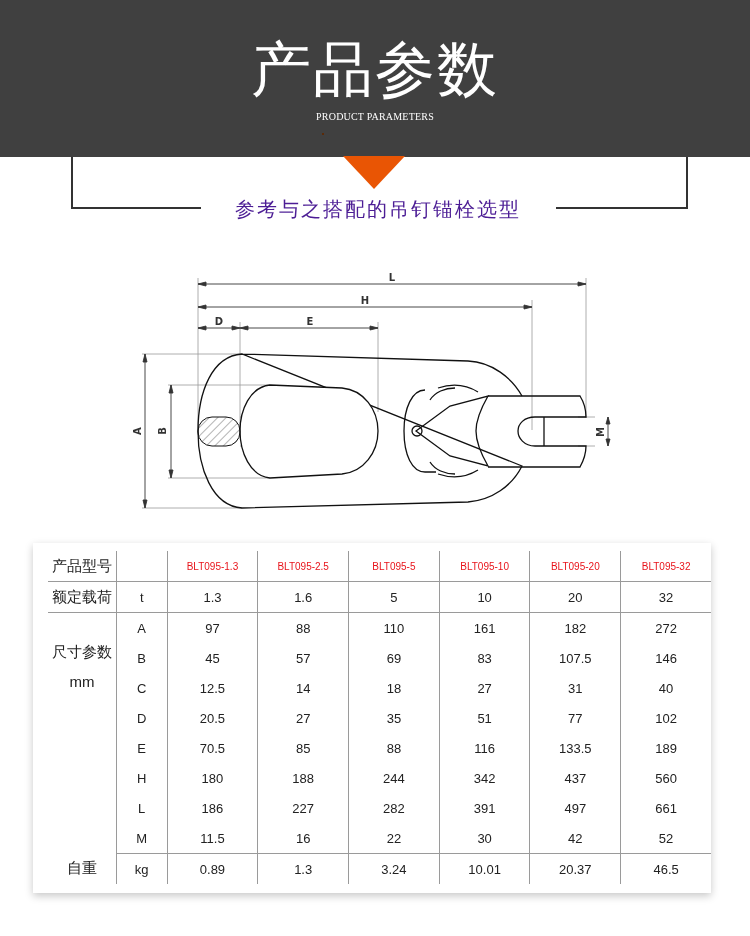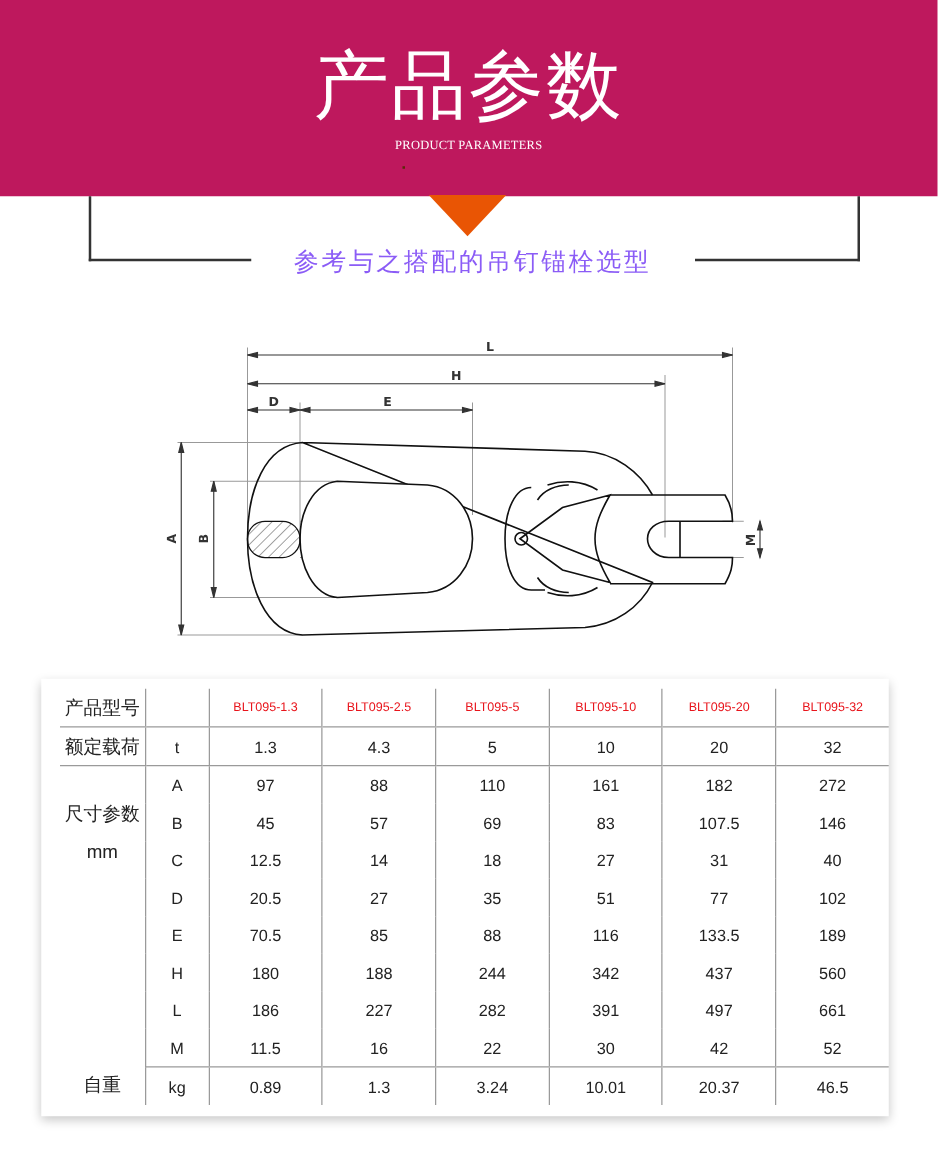--- a/index.html
+++ b/index.html
@@ -1,21 +1,21 @@
 <!DOCTYPE html>
 <html><head>
 <meta charset="utf-8">
 <style>
   html, body { margin: 0; padding: 0; }
   body {
     width: 750px; height: 936px; background: #ffffff; position: relative; overflow: hidden;
     font-family: "DejaVu Sans", "Liberation Sans", sans-serif;
   }
   .banner {
-    position: absolute; left: 0; top: 0; width: 750px; height: 157px; background: #be185d;
+    position: absolute; left: 0; top: 0; width: 750px; height: 157px; background: #404040;
   }
   .banner-title {
     position: absolute; left: 0; width: 750px; top: 34px; text-align: center;
     color: #ffffff; font-size: 60px; letter-spacing: 2px; line-height: 70px;
     font-family: "DejaVu Sans", sans-serif; font-weight: normal;
   }
   .banner-sub {
     position: absolute; left: 0; width: 750px; top: 111px; text-align: center;
     color: #ffffff; font-size: 10px; font-family: "Liberation Serif", serif; letter-spacing: 0.2px;
   }
@@ -24,21 +24,21 @@
     position: absolute; left: 343px; top: 156px; width: 0; height: 0;
     border-left: 31px solid transparent; border-right: 31px solid transparent;
     border-top: 33px solid #e95504;
   }
   .frame-left { position:absolute; left: 71px; top: 157px; width: 2px; height: 52px; background:#333; }
   .frame-right { position:absolute; left: 686px; top: 157px; width: 2px; height: 52px; background:#333; }
   .frame-bl { position:absolute; left: 71px; top: 207px; width: 130px; height: 2px; background:#333; }
   .frame-br { position:absolute; left: 556px; top: 207px; width: 132px; height: 2px; background:#333; }
   .subtitle {
     position: absolute; left: 200px; width: 356px; top: 195px; text-align: center;
-    font-size: 20px; color: #8b5cf6; letter-spacing: 2px; line-height: 28px;
+    font-size: 20px; color: #4c1d95; letter-spacing: 2px; line-height: 28px;
   }
   .diagram { position: absolute; left: 120px; top: 260px; width: 500px; height: 270px; }
 
   .card {
     position: absolute; left: 33px; top: 543px; width: 678px; height: 350px; background: #fff;
     box-shadow: 0 3px 8px rgba(0,0,0,0.22);
   }
   table.spec {
     position: absolute; left: 15px; top: 8px; border-collapse: collapse;
     font-family: "Liberation Sans", "DejaVu Sans", sans-serif; font-size: 13px; color: #222;
@@ -162,21 +162,21 @@
       <td class="cv vl model">BLT095-2.5</td>
       <td class="cv vl model">BLT095-5</td>
       <td class="cv vl model">BLT095-10</td>
       <td class="cv vl model">BLT095-20</td>
       <td class="cv vl model">BLT095-32</td>
     </tr>
     <tr class="hb">
       <td class="c0 label-cn">额定载荷</td>
       <td class="c1 vl">t</td>
       <td class="cv vl">1.3</td>
-      <td class="cv vl">4.3</td>
+      <td class="cv vl">1.6</td>
       <td class="cv vl">5</td>
       <td class="cv vl">10</td>
       <td class="cv vl">20</td>
       <td class="cv vl">32</td>
     </tr>
     <tr>
       <td class="c0 label-cn" rowspan="8" style="vertical-align:top; padding-top:24px; line-height:30px;">
         <div>尺寸参数</div>
         <div>mm</div>
       </td>

